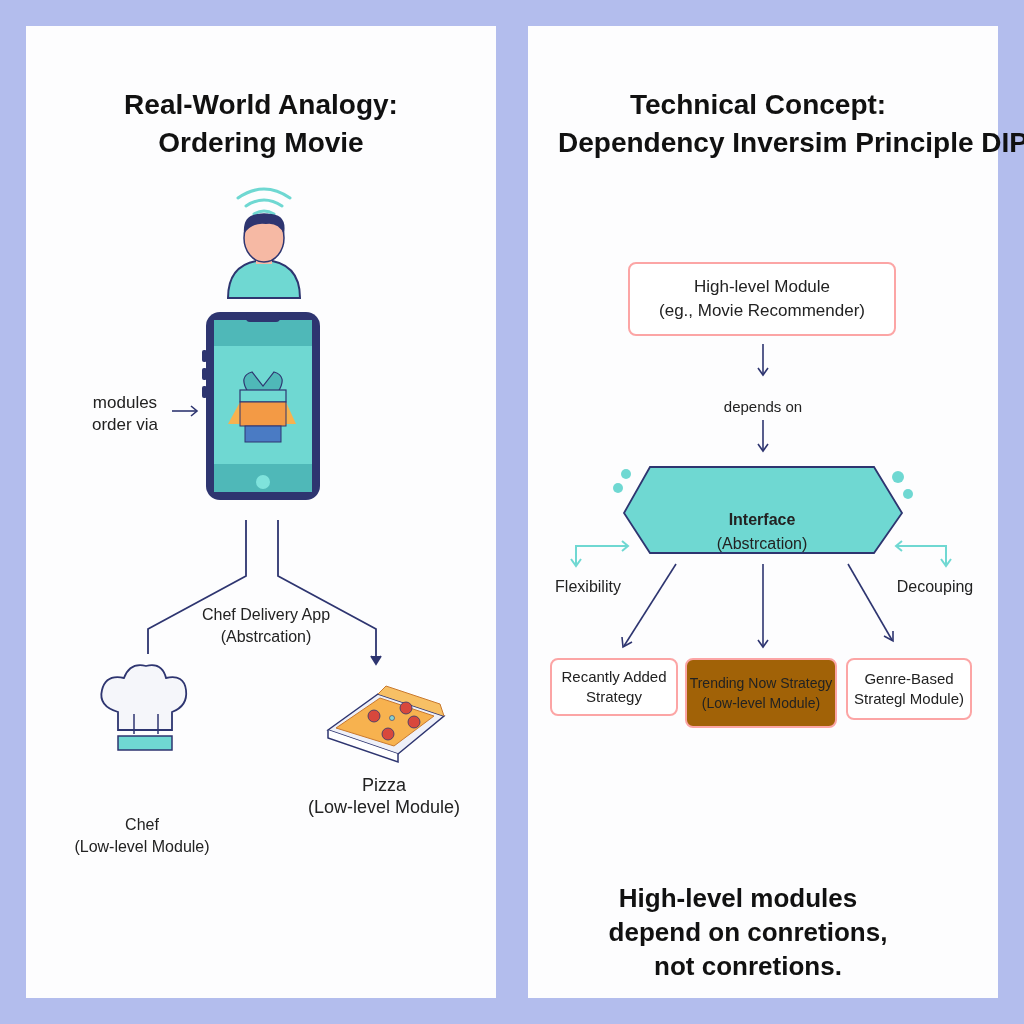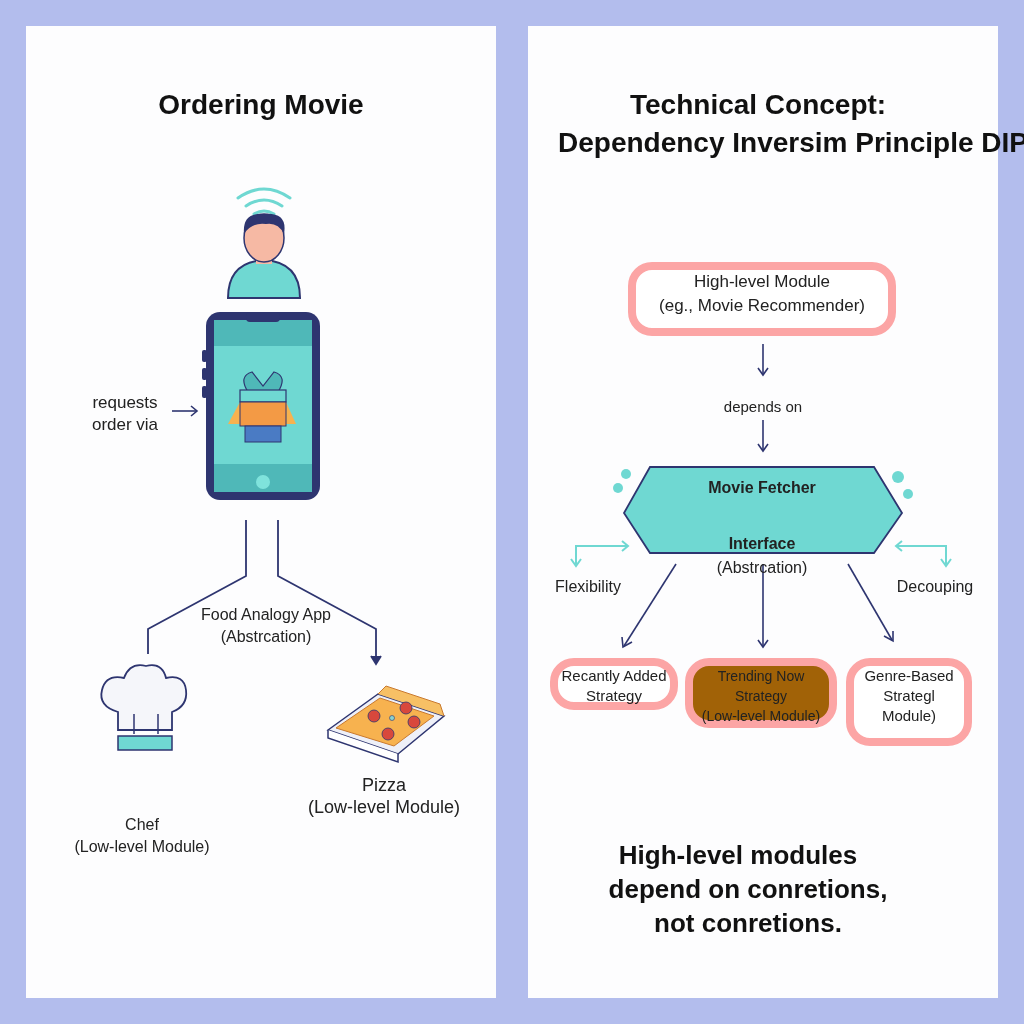--- a/index.html
+++ b/index.html
@@ -2,30 +2,31 @@
 <html><head>
 <meta charset="utf-8">
 <style>
   html,body{margin:0;padding:0;}
   body{width:1024px;height:1024px;background:#b3bded;position:relative;overflow:hidden;font-family:"Liberation Sans","DejaVu Sans",sans-serif;color:#1a1a1a;}
   .panel{position:absolute;top:26px;height:972px;background:#fdfdfe;}
   #left{left:26px;width:470px;}
   #right{left:528px;width:470px;}
   .title{position:absolute;left:0;width:100%;text-align:center;font-weight:bold;font-size:28px;line-height:38px;color:#111;}
   .txt{position:absolute;font-size:17px;line-height:22px;text-align:center;color:#222;}
-  .box{position:absolute;border:8px solid #fca5a5;border-radius:24px;background:#fff;display:flex;align-items:flex-start;justify-content:center;text-align:center;font-size:15px;line-height:20px;color:#222;box-sizing:border-box;}
+  .box{position:absolute;border:2px solid #fca5a5;border-radius:8px;background:#fff;display:flex;align-items:center;justify-content:center;text-align:center;font-size:15px;line-height:20px;color:#222;box-sizing:border-box;}
   .box.teal{background:#a16207;}
   svg{position:absolute;left:0;top:0;}
   .span{display:block;}
 </style>
 </head>
 <body>
 
 <div id="left" class="panel">
   <div class="title" style="top:60px;">
+    <span class="span">Real-World Analogy:</span>
     <span class="span">Ordering Movie</span>
   </div>
 
   <svg width="470" height="972">
 
     <g fill="none" stroke="#6fd8d2" stroke-width="3" stroke-linecap="round">
       <path d="M212 172 Q238 154 264 172"></path>
       <path d="M220 180 Q238 168 256 180"></path>
       <path d="M228 188 Q238 182 248 188"></path>
     </g>
@@ -82,25 +83,25 @@
       <path d="M352 668 L360 660 L414 678 L418 690" fill="#f7c065" stroke="#c9792e" stroke-width="1"></path>
       <circle cx="348" cy="690" r="6" fill="#d8483c" stroke="#2e3570" stroke-width="0.8"></circle>
       <circle cx="380" cy="682" r="6" fill="#d8483c" stroke="#2e3570" stroke-width="0.8"></circle>
       <circle cx="362" cy="708" r="6" fill="#d8483c" stroke="#2e3570" stroke-width="0.8"></circle>
       <circle cx="388" cy="696" r="6" fill="#d8483c" stroke="#2e3570" stroke-width="0.8"></circle>
       <circle cx="366" cy="692" r="2.5" fill="#8bd3cf" stroke="#2e3570" stroke-width="0.6"></circle>
     </g>
   </svg>
 
   <div class="txt" style="left:54px;top:366px;width:90px;">
-    <span class="span">requests</span>
+    <span class="span">modules</span>
     <span class="span">order via</span>
   </div>
   <div class="txt" style="left:140px;top:578px;width:200px;font-size:16px;">
-    <span class="span">Food Analogy App</span>
+    <span class="span">Chef Delivery App</span>
     <span class="span">(Abstrcation)</span>
   </div>
   <div class="txt" style="left:36px;top:748px;width:160px;font-size:16px;margin-top:40px;">
     <span class="span">Chef</span>
     <span class="span">(Low-level Module)</span>
   </div>
   <div class="txt" style="left:278px;top:748px;width:160px;font-size:18px;">
     <span class="span">Pizza</span>
     <span class="span">(Low-level Module)</span>
   </div>
@@ -148,45 +149,44 @@
   <div class="box" style="left:100px;top:236px;width:268px;height:74px;font-size:17px;line-height:24px;">
     <div>
       <span class="span">High-level Module</span>
       <span class="span">(eg., Movie Recommender)</span>
     </div>
   </div>
 
   <div class="txt" style="left:135px;top:370px;width:200px;font-size:15px;">depends on</div>
 
   <div class="txt" style="left:134px;top:450px;width:200px;font-size:16px;line-height:24px;">
-    <span class="span" style="font-weight:bold;">Movie Fetcher</span>
     <span class="span" style="font-weight:bold;margin-top:32px;">Interface</span>
     <span class="span">(Abstrcation)</span>
   </div>
 
   <div class="txt" style="left:10px;top:550px;width:100px;font-size:16px;">Flexibility</div>
   <div class="txt" style="left:352px;top:550px;width:110px;font-size:16px;">Decouping</div>
 
-  <div class="box" style="left:22px;top:632px;width:128px;height:52px;">
+  <div class="box" style="left:22px;top:632px;width:128px;height:58px;">
     <div>
       <span class="span">Recantly Added</span>
       <span class="span">Strategy</span>
     </div>
   </div>
   <div class="box teal" style="left:157px;top:632px;width:152px;height:70px;font-size:14px;">
     <div>
       <span class="span">Trending Now Strategy</span>
       <span class="span">(Low-level Module)</span>
     </div>
   </div>
-  <div class="box" style="left:318px;top:632px;width:126px;height:88px;">
+  <div class="box" style="left:318px;top:632px;width:126px;height:62px;">
     <div>
       <span class="span">Genre-Based</span>
       <span class="span">Strategl Module)</span>
     </div>
   </div>
 
   <div class="txt" style="left:30px;top:812px;width:380px;font-size:26px;line-height:34px;font-weight:bold;color:#111;">
-    <span class="span" style="padding-right:20px;">High-level modules</span>
+    <span class="span" style="padding-right:20px;margin-top:43px;">High-level modules</span>
     <span class="span">depend on conretions,</span>
     <span class="span">not conretions.</span>
   </div>
 </div>
 
 </body></html>

